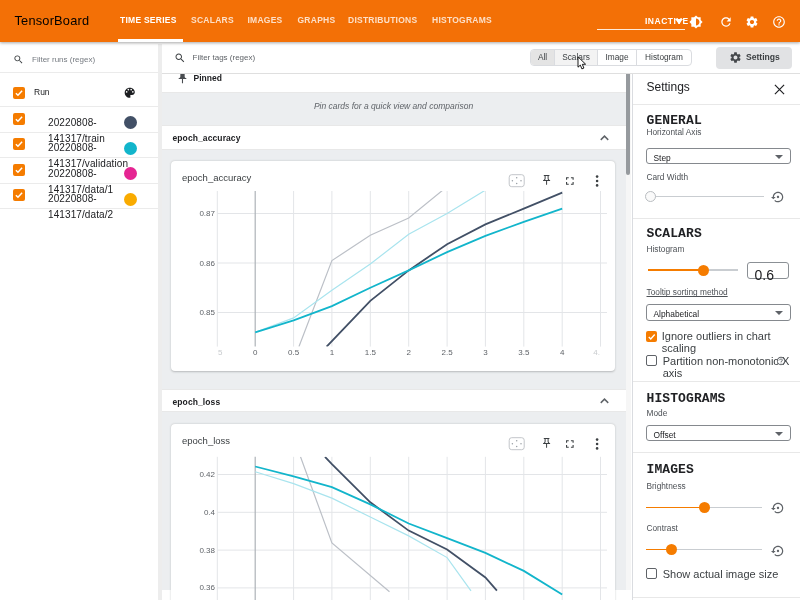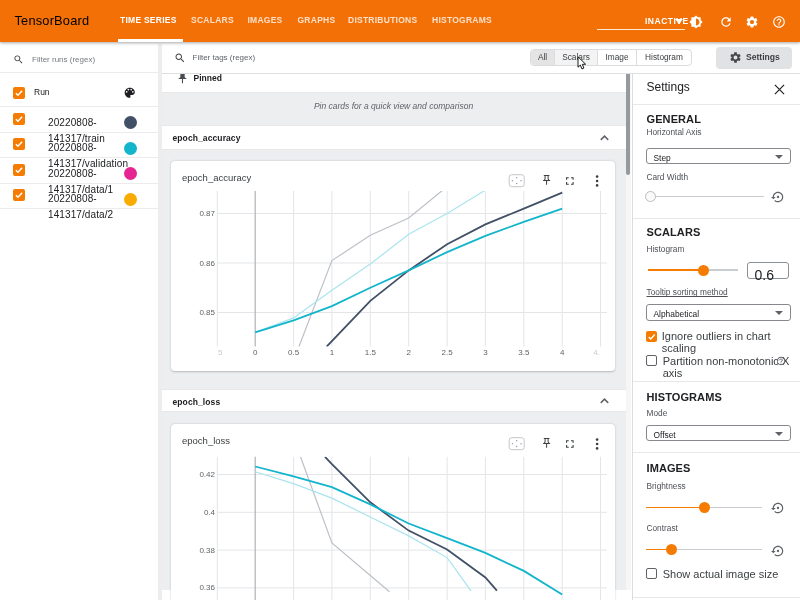--- a/index.html
+++ b/index.html
@@ -37,21 +37,21 @@
 .cardtitle { position:absolute; left:11px; top:11px; font-size:9.5px; color:#3c4043; letter-spacing:0; }
 #main-scroll-track { position:absolute; left:464px; top:0; width:5.5px; height:526.5px; background:#f6f6f6; }
 #main-scroll-thumb { position:absolute; left:0.7px; top:2px; width:4.2px; height:110px; background:#969a9e; border-radius:2.5px; }
 
 #seg { position:absolute; left:368.5px; top:7px; height:17px; border:1px solid #dadce0; border-radius:4px; background:#fff; display:flex; }
 #seg .s { height:15px; line-height:15px; font-size:8.3px; color:#3c4043; text-align:center; border-right:1px solid #dadce0; }
 
 #panel { position:absolute; left:631.5px; top:73.5px; width:168.5px; height:526.5px; background:#fff; border-left:1px solid #dadce0; }
 .ptitle { font-size:12px; color:#202124; }
 .pdiv { position:absolute; left:0; width:168.5px; height:1px; background:#e8e8e8; }
-.psec { position:absolute; left:14px; font-size:11px; font-weight:700; color:#202124; letter-spacing:0.1px; }
+.psec { position:absolute; left:14px; font-size:13px; font-weight:700; color:#202124; letter-spacing:0.1px;font-family:Liberation Mono, monospace; }
 .plabel { position:absolute; left:14px; font-size:8.3px; color:#4d5156; }
 .pselect { position:absolute; left:13px; width:145px; height:16.5px; border:1px solid #85898e; border-radius:3px; background:#fff; }
 .pselect .v { position:absolute; left:7px; top:4px; font-size:8.4px; color:#202124; }
 .pselect .c { position:absolute; right:7px; top:6px; width:0; height:0; border-left:4px solid transparent; border-right:4px solid transparent; border-top:4.5px solid #5f6368; }
 .track { position:absolute; height:1.6px; background:#c9cdd1; }
 .trackfill { position:absolute; height:1.6px; background:#f57c00; }
 .knob { position:absolute; width:11px; height:11px; border-radius:50%; background:#f57c00; }
 .knob.empty { background:#fafafa; border:1px solid #b9bdc1; width:11px; height:11px; }
 .pcheck { position:absolute; font-size:11px; color:#3c4043; }
 </style>

